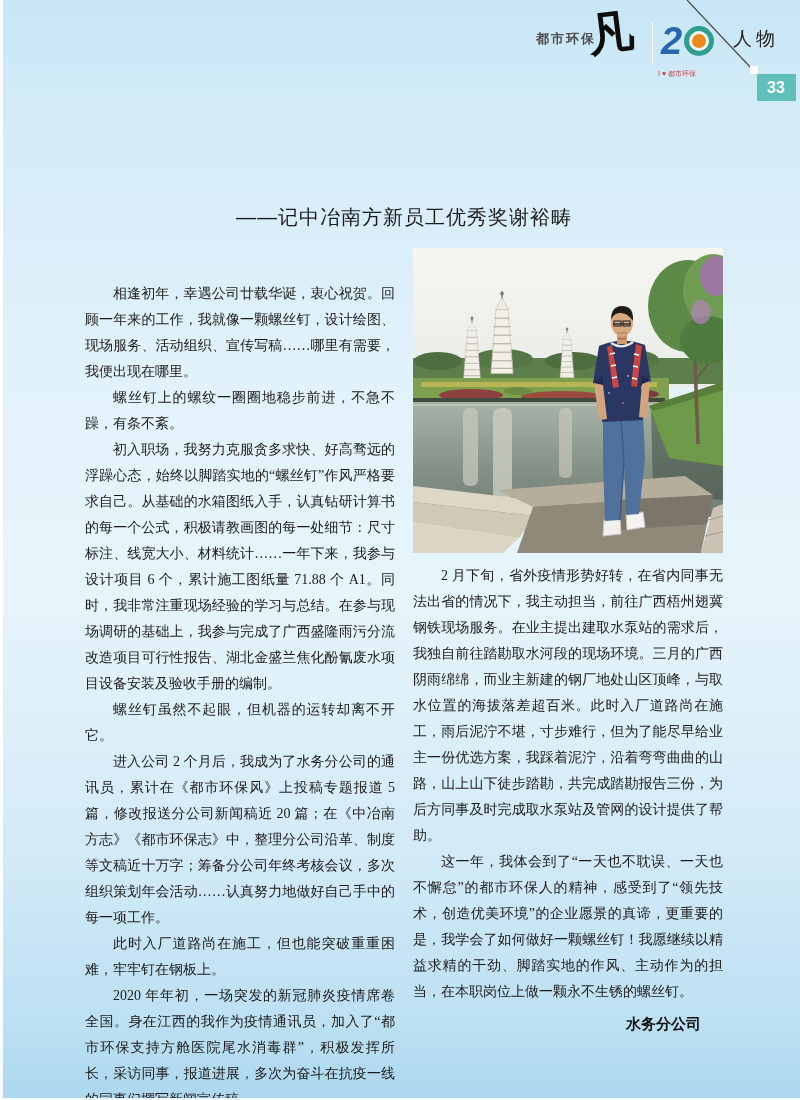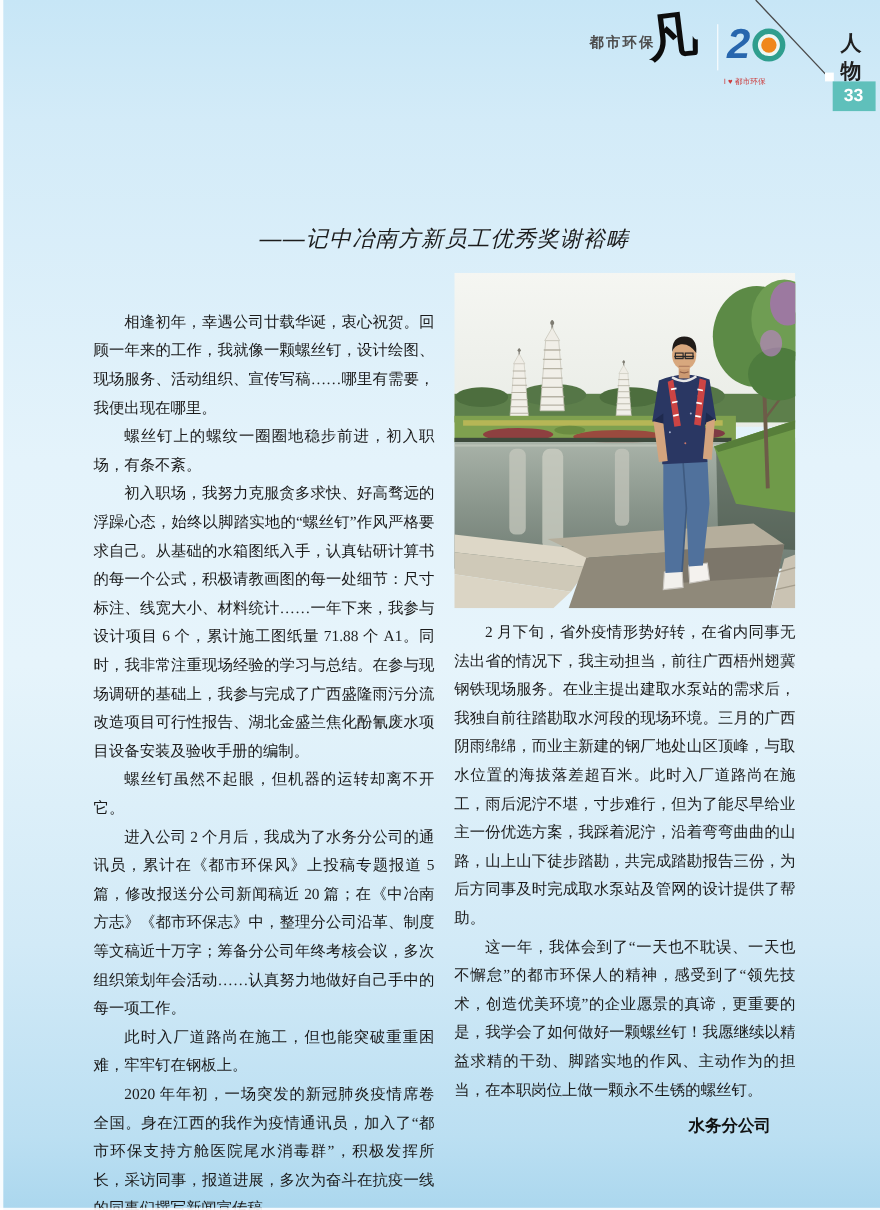--- a/index.html
+++ b/index.html
@@ -20,33 +20,33 @@
   .anniv { position:absolute; left:661px; top:22px; width:58px; height:58px; }
   .anniv-two { position:absolute; left:0; top:0; font-family:"Liberation Sans",sans-serif; font-weight:900;
     font-style:italic; font-size:38px; line-height:1; color:#2766ae; }
   .anniv-ring { position:absolute; left:23px; top:4px; width:20px; height:20px; border-radius:50%;
     border:5px solid #2f9e8e; background:#eef7f4; }
   .anniv-ring::after { content:""; position:absolute; left:3px; top:3px; width:14px; height:14px;
     border-radius:50%; background:#f0871c; }
   .anniv-tagline { position:absolute; left:-3px; top:47px; white-space:nowrap;
     font-family:"Liberation Sans",sans-serif; font-size:7px; color:#cc3b3b; }
   .section-label { position:absolute; left:733px; top:26px; font-family:"Liberation Sans",sans-serif;
-    font-weight:700; font-size:19px; letter-spacing:4px; color:#1f1f1f;margin-left:31px; }
+    font-weight:400; font-size:19px; letter-spacing:4px; color:#1f1f1f; }
   .header-line-svg { position:absolute; left:0; top:0; width:800px; height:110px; pointer-events:none; }
   .corner-square { position:absolute; left:750px; top:66px; width:8px; height:8px; background:#ffffff; }
   .page-num-box { position:absolute; left:757px; top:74px; width:39px; height:27px; background:#5fc0bb;
     color:#ffffff; font-family:"Liberation Sans",sans-serif; font-weight:bold; font-size:16px;
     line-height:27px; padding-left:10px; box-sizing:border-box; }
 
   
   .title { position:absolute; left:85px; top:146px; width:638px; margin:0; text-align:center;
     font-family:"Liberation Sans","DejaVu Sans",sans-serif; font-weight:900; font-size:36px;
     letter-spacing:2px; color:#121212; }
   .subtitle { position:absolute; left:85px; top:204px; width:638px; margin:0; text-align:center;
-    font-family:"Liberation Sans",sans-serif; font-weight:500; font-size:20px; letter-spacing:1px; color:#1c1c1c;font-style:italic; }
+    font-family:"Liberation Sans",sans-serif; font-weight:500; font-size:20px; letter-spacing:1px; color:#1c1c1c; }
 
   
   .col { position:absolute; top:248px; width:310px; font-size:14px; line-height:26px;
     color:#1b1b1b; text-align:justify; }
   .col p { margin:0; text-indent:2em; }
   .col-left { left:85px;margin-top:33px; }
   .col-right { left:413px; }
   .photo-fig { margin:0 0 10px 0; width:310px; height:305px; }
   .photo-fig svg { display:block; }
   .signature { margin-top:6px; padding-right:22px; text-align:right;
@@ -71,21 +71,21 @@
   </svg>
   <div class="corner-square"></div>
   <div class="page-num-box">
     <span>33</span>
   </div>
 
   <h2 class="subtitle">——记中冶南方新员工优秀奖谢裕畴</h2>
 
   <div class="col col-left">
     <p>相逢初年，幸遇公司廿载华诞，衷心祝贺。回顾一年来的工作，我就像一颗螺丝钉，设计绘图、现场服务、活动组织、宣传写稿……哪里有需要，我便出现在哪里。</p>
-    <p>螺丝钉上的螺纹一圈圈地稳步前进，初入职场，有条不紊。</p>
+    <p>螺丝钉上的螺纹一圈圈地稳步前进，不急不躁，有条不紊。</p>
     <p>初入职场，我努力克服贪多求快、好高骛远的浮躁心态，始终以脚踏实地的“螺丝钉”作风严格要求自己。从基础的水箱图纸入手，认真钻研计算书的每一个公式，积极请教画图的每一处细节：尺寸标注、线宽大小、材料统计……一年下来，我参与设计项目 6 个，累计施工图纸量 71.88 个 A1。同时，我非常注重现场经验的学习与总结。在参与现场调研的基础上，我参与完成了广西盛隆雨污分流改造项目可行性报告、湖北金盛兰焦化酚氰废水项目设备安装及验收手册的编制。</p>
     <p>螺丝钉虽然不起眼，但机器的运转却离不开它。</p>
     <p>进入公司 2 个月后，我成为了水务分公司的通讯员，累计在《都市环保风》上投稿专题报道 5 篇，修改报送分公司新闻稿近 20 篇；在《中冶南方志》《都市环保志》中，整理分公司沿革、制度等文稿近十万字；筹备分公司年终考核会议，多次组织策划年会活动……认真努力地做好自己手中的每一项工作。</p>
     <p>此时入厂道路尚在施工，但也能突破重重困难，牢牢钉在钢板上。</p>
     <p>2020 年年初，一场突发的新冠肺炎疫情席卷全国。身在江西的我作为疫情通讯员，加入了“都市环保支持方舱医院尾水消毒群”，积极发挥所长，采访同事，报道进展，多次为奋斗在抗疫一线的同事们撰写新闻宣传稿。</p>
   </div>
 
   <div class="col col-right">
     <figure class="photo-fig" aria-label="新员工谢裕畴站在水边石台上，身后湖面倒映着三座白塔与绿树">
       <svg width="310" height="305" viewBox="0 0 310 305" xmlns="http://www.w3.org/2000/svg">

